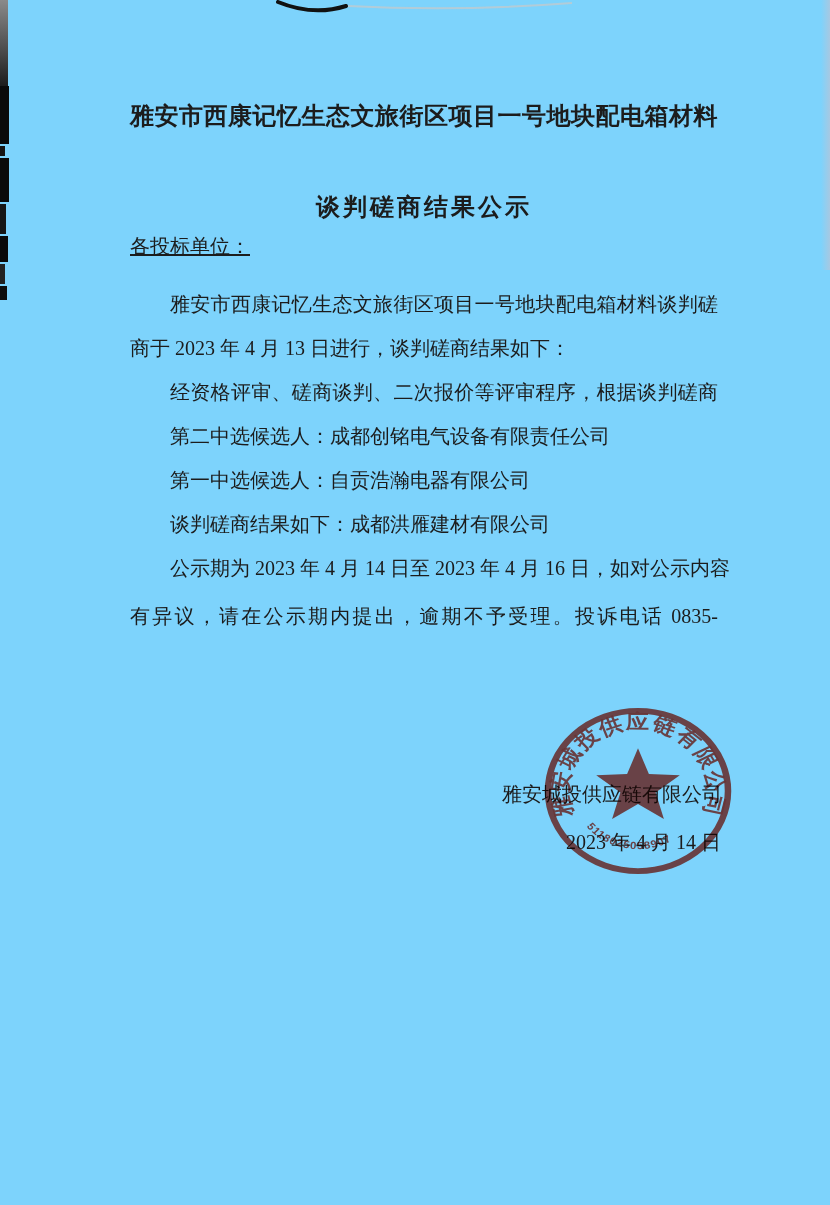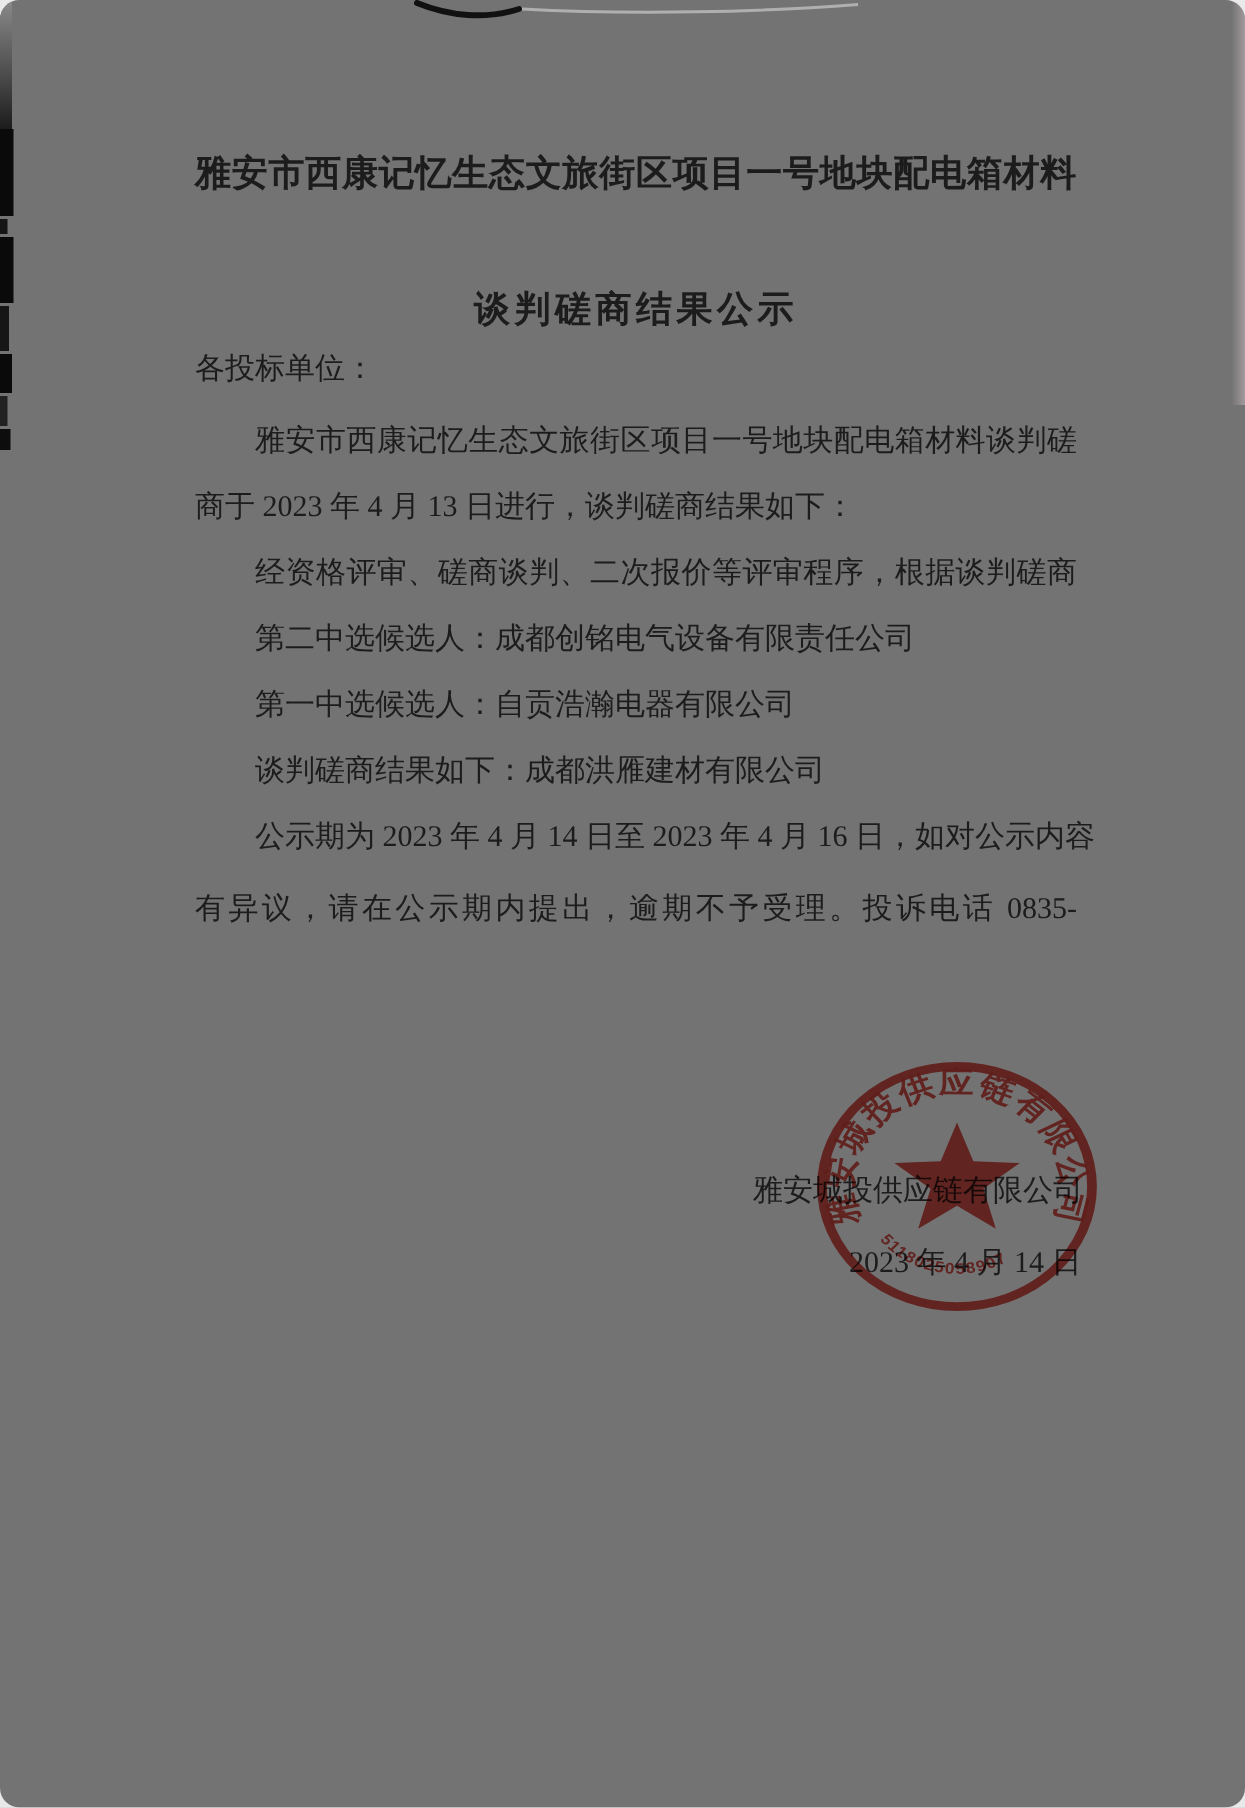--- a/index.html
+++ b/index.html
@@ -1,23 +1,22 @@
 <!DOCTYPE html>
 <html><head>
 <meta charset="utf-8">
 <style>
   html,body{margin:0;padding:0;background:#e9e9e9;}
   .page{
     position:relative;
     width:830px;height:1205px;
-    background:#737373;
+    background:#7dd3fc;
     overflow:hidden;
     font-family:"Liberation Serif","DejaVu Serif",serif;
     color:#1c1c1c;
-    border-radius:13px;
   }
   
   .left-strip{position:absolute;left:0;top:0;width:14px;height:320px;}
   .left-strip .frag{position:absolute;left:0;}
   .frag.f1{top:0;height:86px;width:8px;background:linear-gradient(180deg,#8a8a8a 0%,#4a4a4a 60%,#1c1c1c 100%);}
   .frag.f2{top:86px;height:58px;width:9px;background:#0a0a0a;}
   .frag.f3{top:146px;height:10px;width:5px;background:#151515;}
   .frag.f4{top:158px;height:44px;width:9px;background:#0a0a0a;}
   .frag.f5{top:204px;height:30px;width:6px;background:#161616;}
   .frag.f6{top:236px;height:26px;width:8px;background:#0a0a0a;}
@@ -27,22 +26,22 @@
   .right-shade{position:absolute;right:0;top:0;width:9px;height:270px;
     background:linear-gradient(to left,rgba(208,190,200,.5),rgba(208,190,200,0));}
   
   .title{
     position:absolute;left:130px;width:588px;text-align:center;
     font-family:"Liberation Sans","DejaVu Sans",sans-serif;
     font-weight:700;font-size:24px;line-height:30px;white-space:nowrap;
   }
   .title.l1{top:101px;letter-spacing:.5px;}
   .title.l2{top:192px;letter-spacing:3px;font-family:Liberation Serif, serif;}
-  .salutation{position:absolute;left:130px;top:233px;font-size:20px;line-height:26px;}
-  .lines{position:absolute;left:130px;top:272px;width:588px;font-size:20px;}
+  .salutation{position:absolute;left:130px;top:233px;font-size:20px;line-height:26px;text-decoration:underline;}
+  .lines{position:absolute;left:130px;top:282px;width:588px;font-size:20px;}
   .line{height:44px;line-height:44px;white-space:nowrap;}
   .line.indent{padding-left:40px;}
   .line.emph{font-family:"Liberation Sans","DejaVu Sans",sans-serif;}
   
   .lines .line:nth-child(1),
   .lines .line:nth-child(3),
   .lines .line:nth-child(8){white-space:normal;text-align:justify;text-align-last:justify;overflow:hidden;}
   .lines .line:nth-child(8){margin-top:4px;}
   .lines .line:nth-child(9){letter-spacing:-.6px;}
   .sig-company{position:absolute;left:502px;top:781px;font-size:20px;line-height:26px;white-space:nowrap;}

